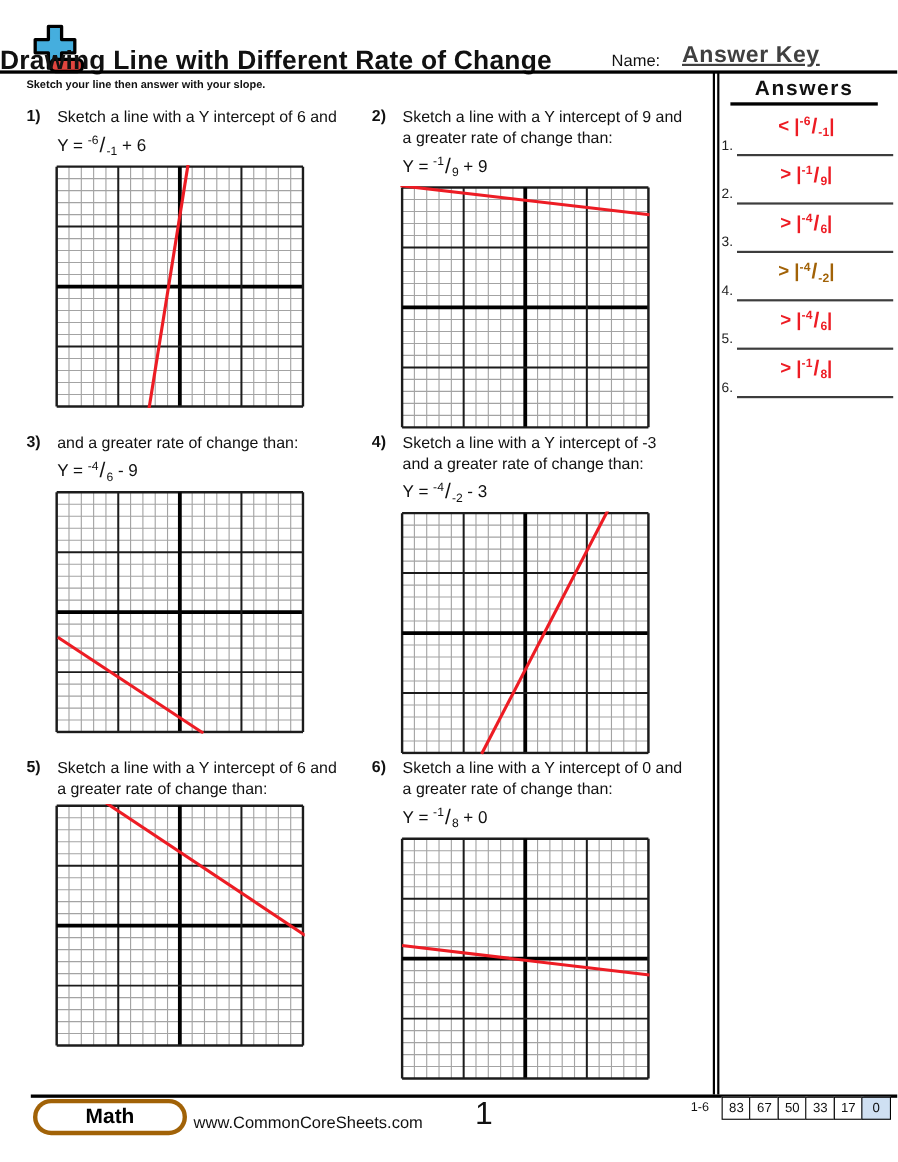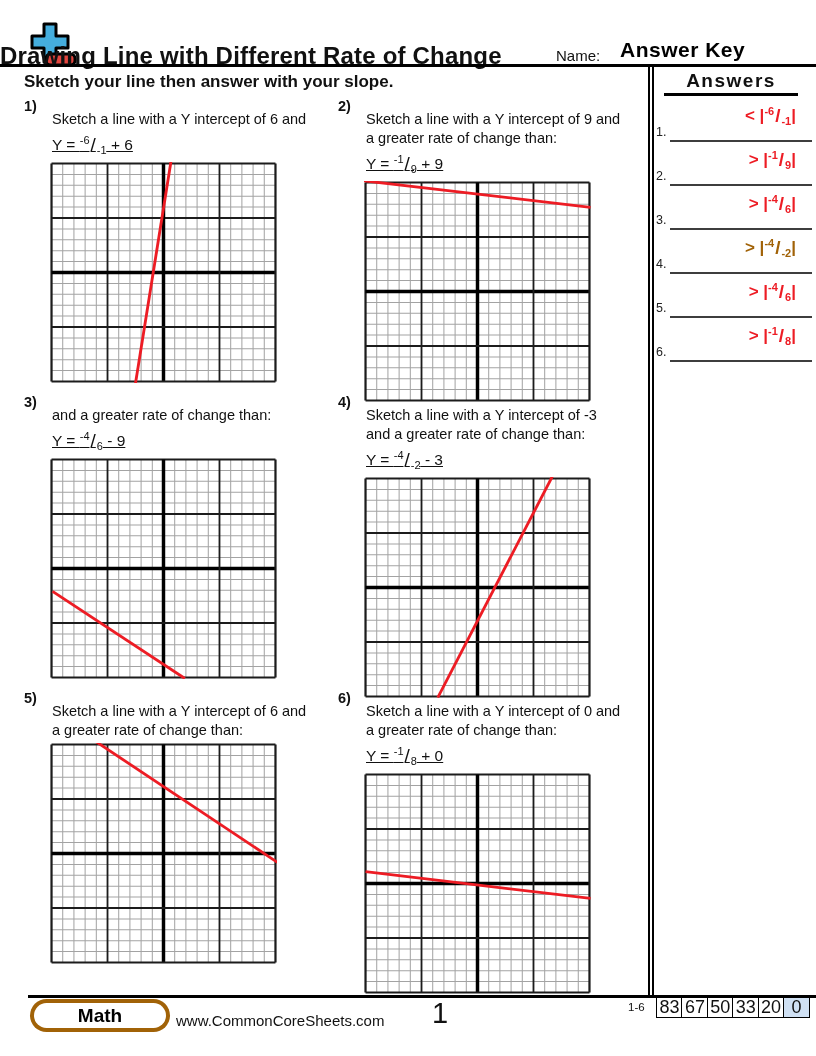--- a/index.html
+++ b/index.html
@@ -6,74 +6,74 @@
   .page { position:relative; width:816px; height:1056px; background:#fff; overflow:hidden;
           font-family:"Liberation Sans", sans-serif; color:#111; }
 
   
   .logo-svg { position:absolute; left:30px; top:22px; }
   .title { position:absolute; left:0; top:42px; width:654px; text-align:left;
            font-size:24px; font-weight:600; letter-spacing:.2px; }
   .name-label { position:absolute; left:556px; top:47px; font-size:15px; }
   .answer-key { position:absolute; left:620px; top:38px; font-size:21px; font-weight:700; letter-spacing:.5px; }
   .header-rule { position:absolute; left:0; top:64px; width:816px; height:3px; background:#000; }
-  .instructions { position:absolute; left:24px; top:72px; font-size:17px; font-weight:700; }
+  .instructions { position:absolute; left:24px; top:72px; font-size:10px; font-weight:700; }
 
   
   .problem { position:absolute; width:312px; }
   .pos0 { left:24px;  top:98px; }  .pos1 { left:338px; top:98px; }
   .pos2 { left:24px;  top:394px; } .pos3 { left:338px; top:394px; }
   .pos4 { left:24px;  top:690px; } .pos5 { left:338px; top:690px; }
   .pnum { position:absolute; left:0; top:0; font-size:14.5px; font-weight:700; }
-  .pbody { margin-left:28px;margin-top:12px; }
+  .pbody { margin-left:28px; }
   .ptext { font-size:14.5px; line-height:19px; white-space:nowrap; }
-  .equation { margin-top:5px; height:25px; font-size:15.5px;text-decoration:underline; }
+  .equation { margin-top:5px; height:25px; font-size:15.5px; }
   .equation sup, .aval sup { font-size:11px; vertical-align:6px; font-weight:inherit; }
   .equation sub, .aval sub { font-size:11px; vertical-align:-4px; font-weight:inherit; }
   .slash { font-size:19px; vertical-align:-1px; padding:0 1px; }
   svg.grid { display:block; margin-left:-2px; margin-top:3px; width:227px; height:221px; background:#fff; }
 
   
   .answers-divider { position:absolute; left:648px; top:66px; height:929px; width:2px;
                      border-left:2px solid #000; border-right:2px solid #000; }
   .answers-title { position:absolute; left:664px; top:70px; width:134px; text-align:center;
                    font-size:19px; font-weight:700; letter-spacing:1.5px;
                    border-bottom:3px solid #000000; padding-bottom:1px; }
   .answer-row { position:absolute; left:654px; width:158px; height:38px; }
   .arow0{top:104px} .arow1{top:148px} .arow2{top:192px} .arow3{top:236px} .arow4{top:280px} .arow5{top:324px}
   .anum { position:absolute; left:2px; bottom:3px; font-size:12.5px; color:#222; }
   .aline { position:absolute; left:16px; right:0; bottom:0; border-bottom:2px solid #3d3d3d; }
-  .aval { position:absolute; left:16px; right:16px; top:1px; text-align:right;
+  .aval { position:absolute; left:16px; right:16px; top:1px; text-align:center;
           font-size:17px; font-weight:700; }
 
   
   .footer-rule { position:absolute; left:28px; top:995px; width:788px; height:2.5px; background:#000; }
   .math-pill { position:absolute; left:30px; top:999px; width:140px; height:33px; background:#a16207; border-radius:17px; }
   .math-pill-inner { position:absolute; left:4px; top:4px; right:4px; bottom:4px; background:#fff;
                      border-radius:13px; text-align:center; font-size:19px; font-weight:700; line-height:25px; color:#000; }
   .website { position:absolute; left:176px; top:1012px; font-size:15px; color:#111; }
   .page-num { position:absolute; left:400px; top:997px; width:80px; text-align:center; font-size:29px; }
   .range-label { position:absolute; left:628px; top:1001px; font-size:11.5px; }
   .score-strip { position:absolute; left:656px; top:997px; display:flex; }
   .score-box { width:25px; height:19px; border:1.6px solid #000; margin-left:-1.6px;
-               text-align:center; font-size:18px; line-height:19px; background:#fff; }
+               text-align:center; font-size:12px; line-height:19px; background:#fff; }
   .score-box:first-child { margin-left:0; }
 </style>
 </head>
 <body>
 
 <div class="page">
 
   <svg class="logo-svg" width="48" height="46" viewBox="0 0 48 46">
     <path d="M14 2 h12 v12 h12 v12 h-12 v14 h-12 v-14 h-12 v-12 h12 z" stroke="#000" stroke-width="3" stroke-linejoin="round" fill="#45aede"></path>
     <rect x="16" y="32" width="29" height="11" rx="4.5" stroke="#000" stroke-width="3" fill="#e2453e"></rect>
   </svg>
   <div class="title">Drawing Line with Different Rate of Change</div>
   <div class="name-label">Name:</div>
-  <div class="answer-key" style="color: #000000;">Answer Key</div>
+  <div class="answer-key" style="color: #404040; text-decoration: underline;">Answer Key</div>
   <div class="header-rule"></div>
   <div class="instructions">Sketch your line then answer with your slope.</div>
 
   <div class="answers-divider"></div>
   <div class="answers-title">Answers</div>
 
   <div class="answer-row arow0">
     <span class="anum">1.</span>
     <span class="aval" style="color: rgb(237, 28, 36);"><span>&lt; |</span><sup>-6</sup><span class="slash">/</span><sub>-1</sub><span>|</span></span>
     <span class="aline"></span>
@@ -442,17 +442,17 @@
     <div class="math-pill-inner">Math</div>
   </div>
   <div class="website">www.CommonCoreSheets.com</div>
   <div class="page-num">1</div>
   <div class="range-label">1-6</div>
   <div class="score-strip">
     <div class="score-box">83</div>
     <div class="score-box">67</div>
     <div class="score-box">50</div>
     <div class="score-box">33</div>
-    <div class="score-box">20</div>
+    <div class="score-box">17</div>
     <div class="score-box" style="background: rgb(207, 224, 243);">0</div>
   </div>
 
 </div>
 
 </body></html>

